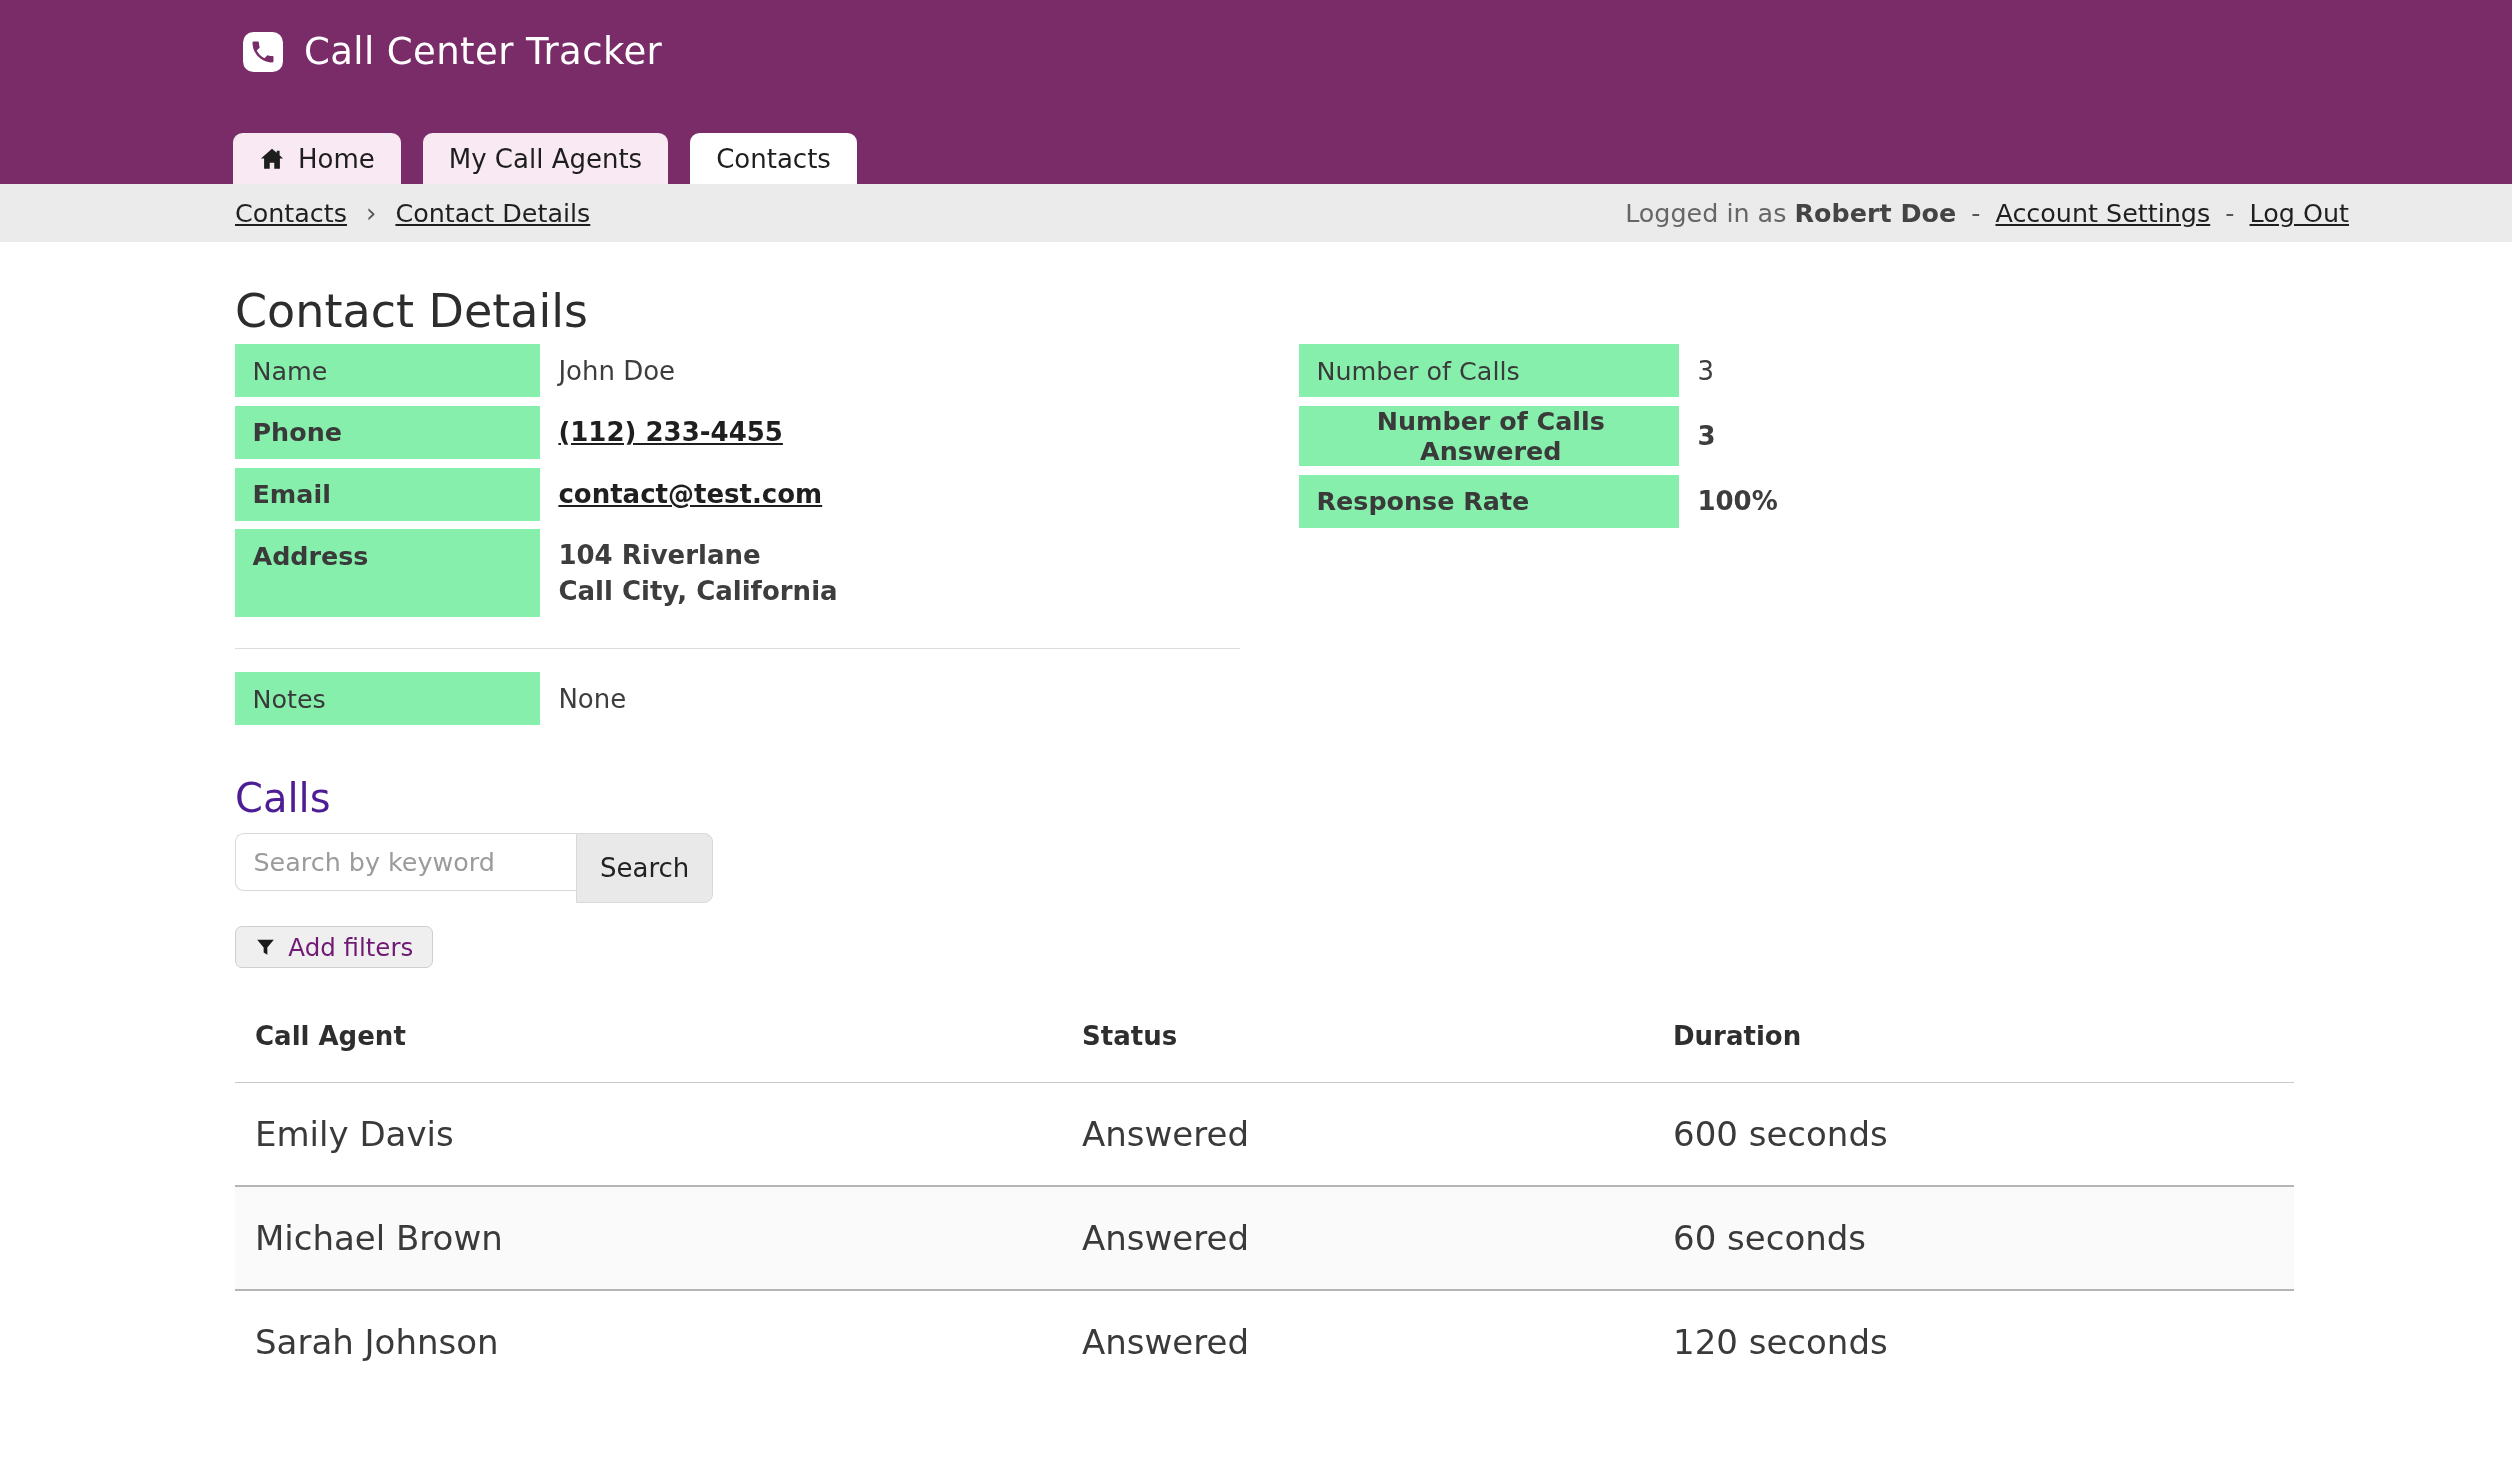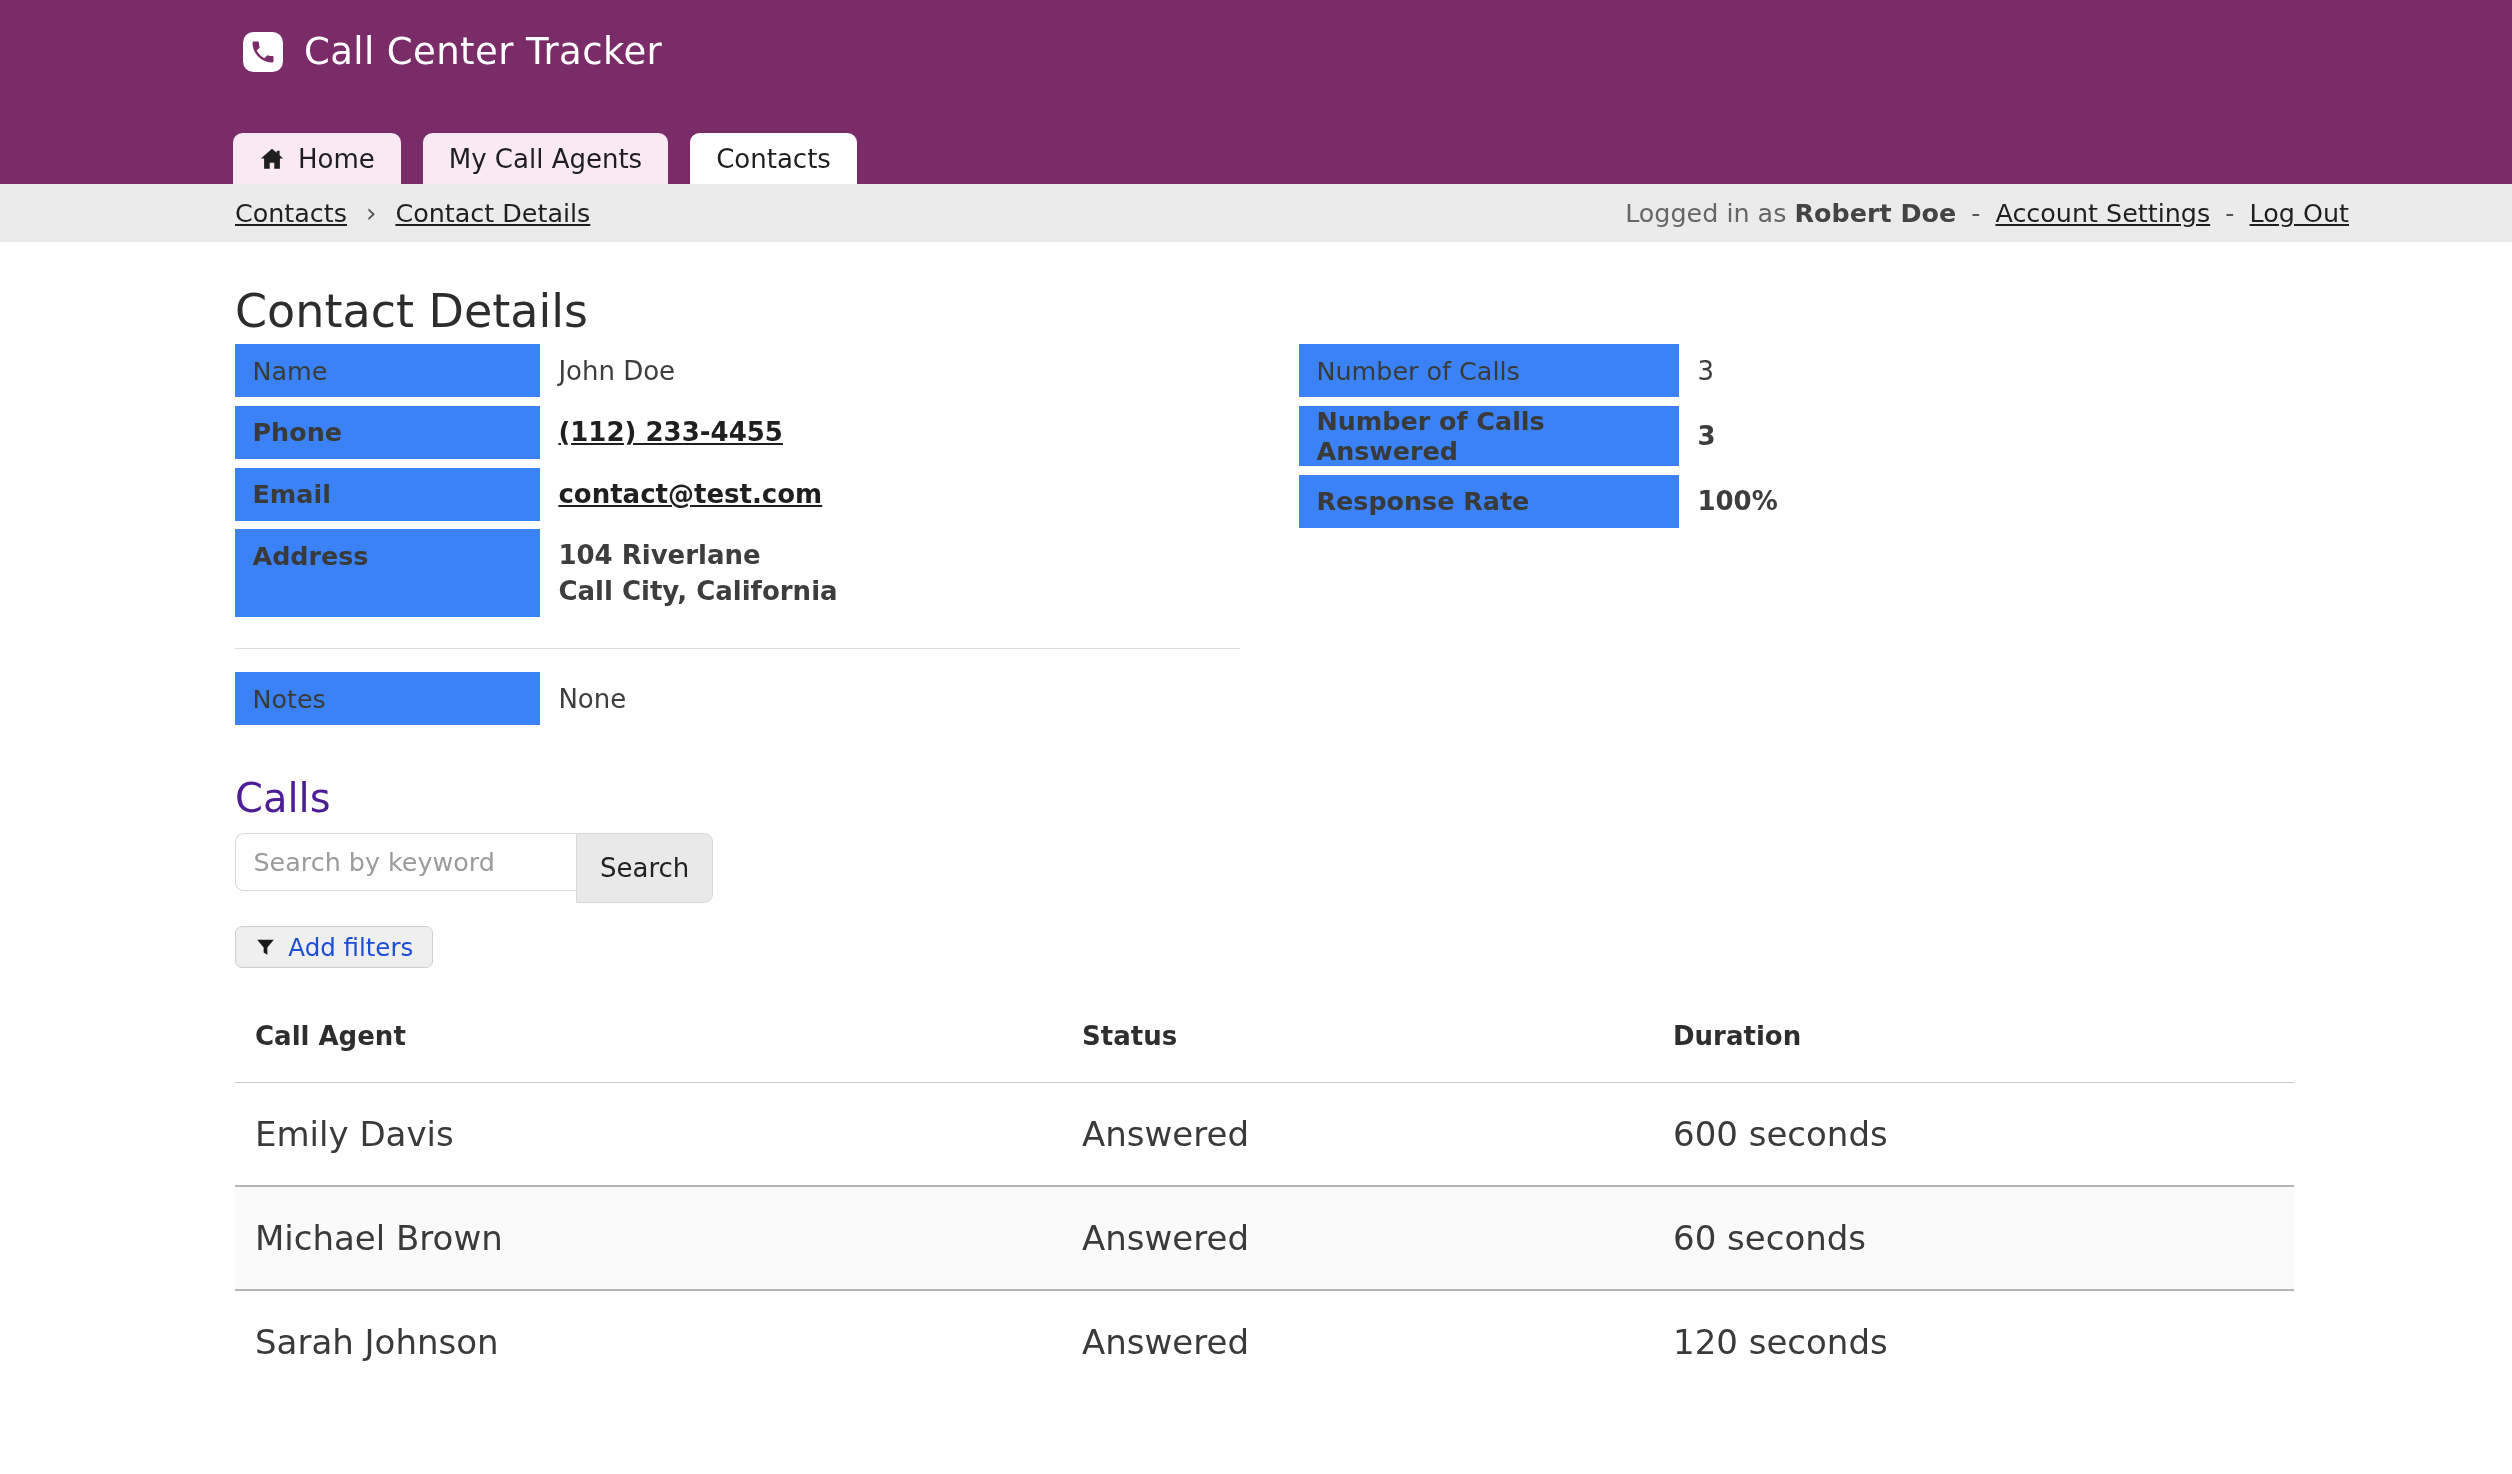--- a/index.html
+++ b/index.html
@@ -88,25 +88,26 @@
   }
   .details-grid { display: flex; margin-top: 7px; }
   .col-left { width: 1005px; flex: none; }
   .col-right { margin-left: 59px; flex: none; }
 
   .field-row { display: flex; align-items: stretch; }
   .field-row + .field-row { margin-top: 8.8px; font-weight: bold; }
   .field-label {
     width: 305px; flex: none;
     min-height: 53px;
-    background: #3b82f6;
+    background: #86efac;
     display: flex; align-items: center;
     padding: 0 14px 0 17.5px;
     font-size: 25.4px;
     color: #3a3a3a;
+    text-align: center;
   }
   .col-right .field-label { width: 380px; font-size: 25.4px; }
   .field-value {
     margin-left: 18.4px;
     display: flex; align-items: center;
     font-size: 26px;
     color: #3d3d3d;
   }
   .field-row.multiline .field-label { align-items: flex-start; padding-top: 11.4px; }
   .field-row.multiline { height: 88px; }
@@ -160,21 +161,21 @@
   .filters-btn {
     margin-top: 23.6px;
     height: 42px;
     padding: 0 19px;
     display: inline-flex; align-items: center; gap: 12.3px;
     background: #efefef;
     border: 1.8px solid #cfcfcf;
     border-radius: 7px;
     font-family: inherit;
     font-size: 24.5px;
-    color: #1d4ed8;
+    color: #701a75;
     cursor: pointer;
     justify-content: space-between;
   }
   .filters-btn svg { width: 21px; height: 21px; fill: #1a1a1a; }
 
   
   table.calls-table {
     margin-top: 28px;
     width: 2059px;
     border-collapse: collapse;

